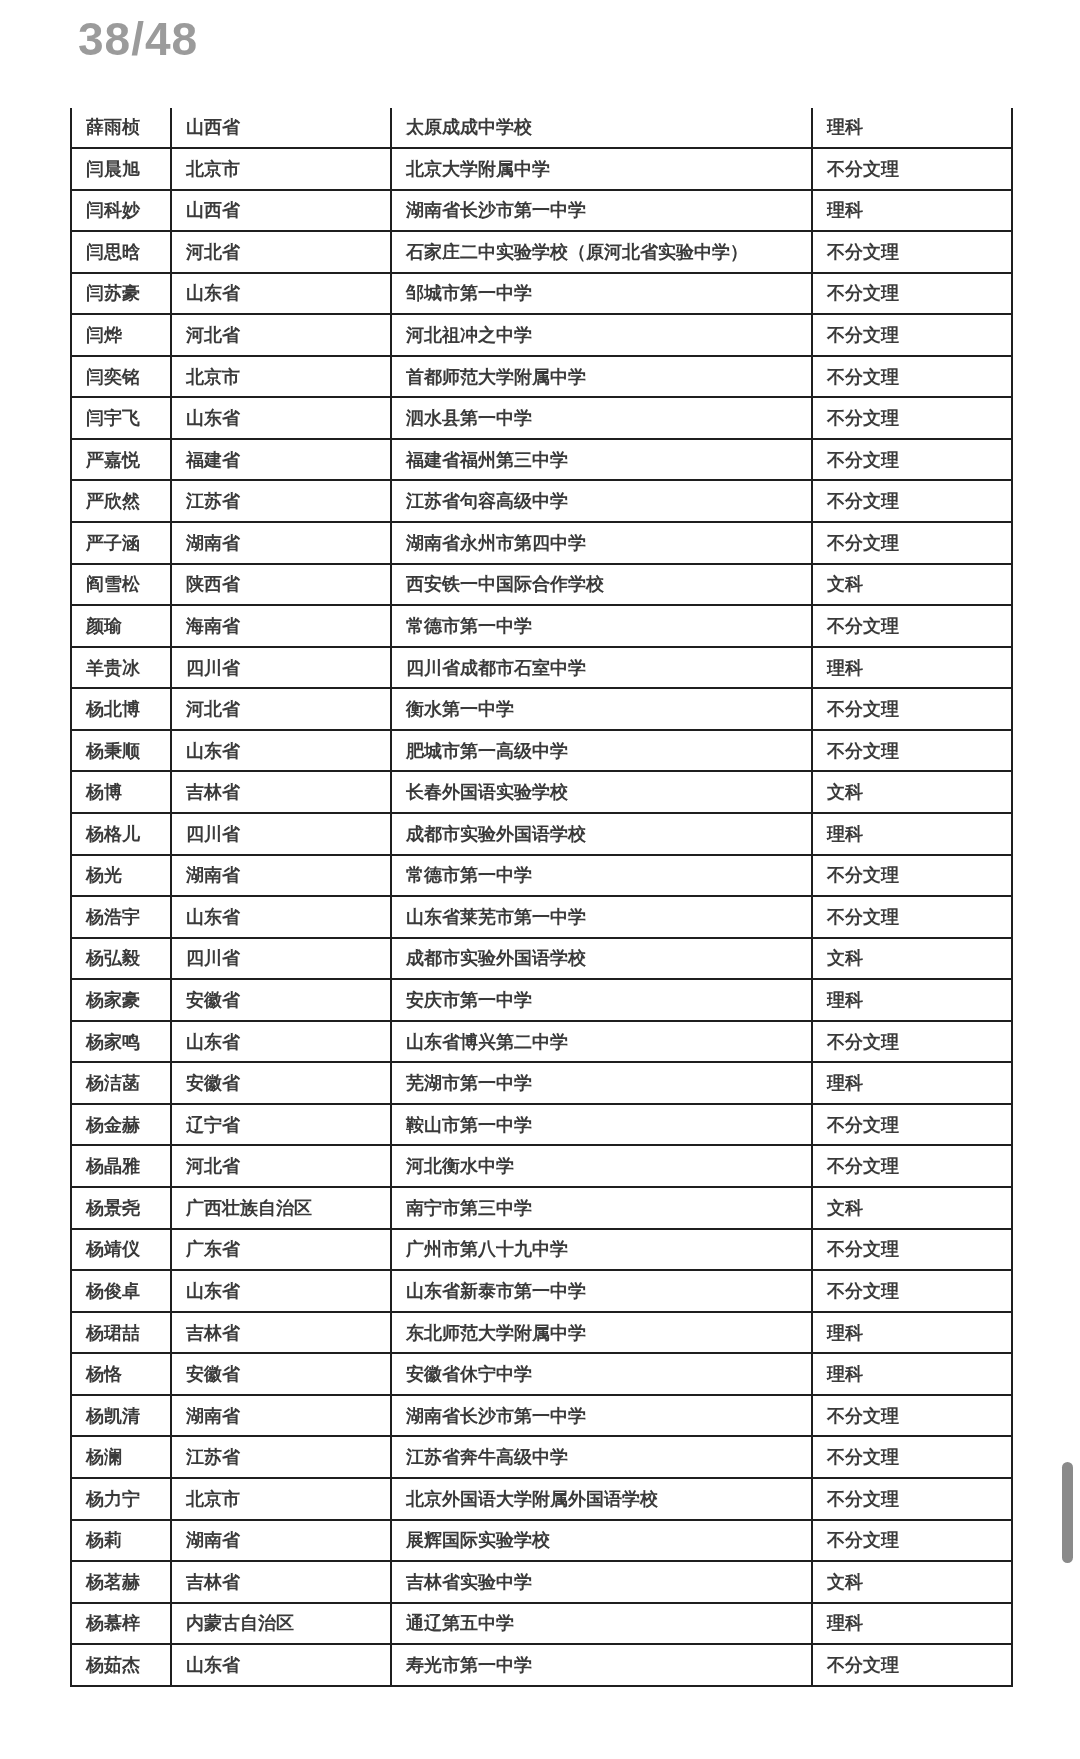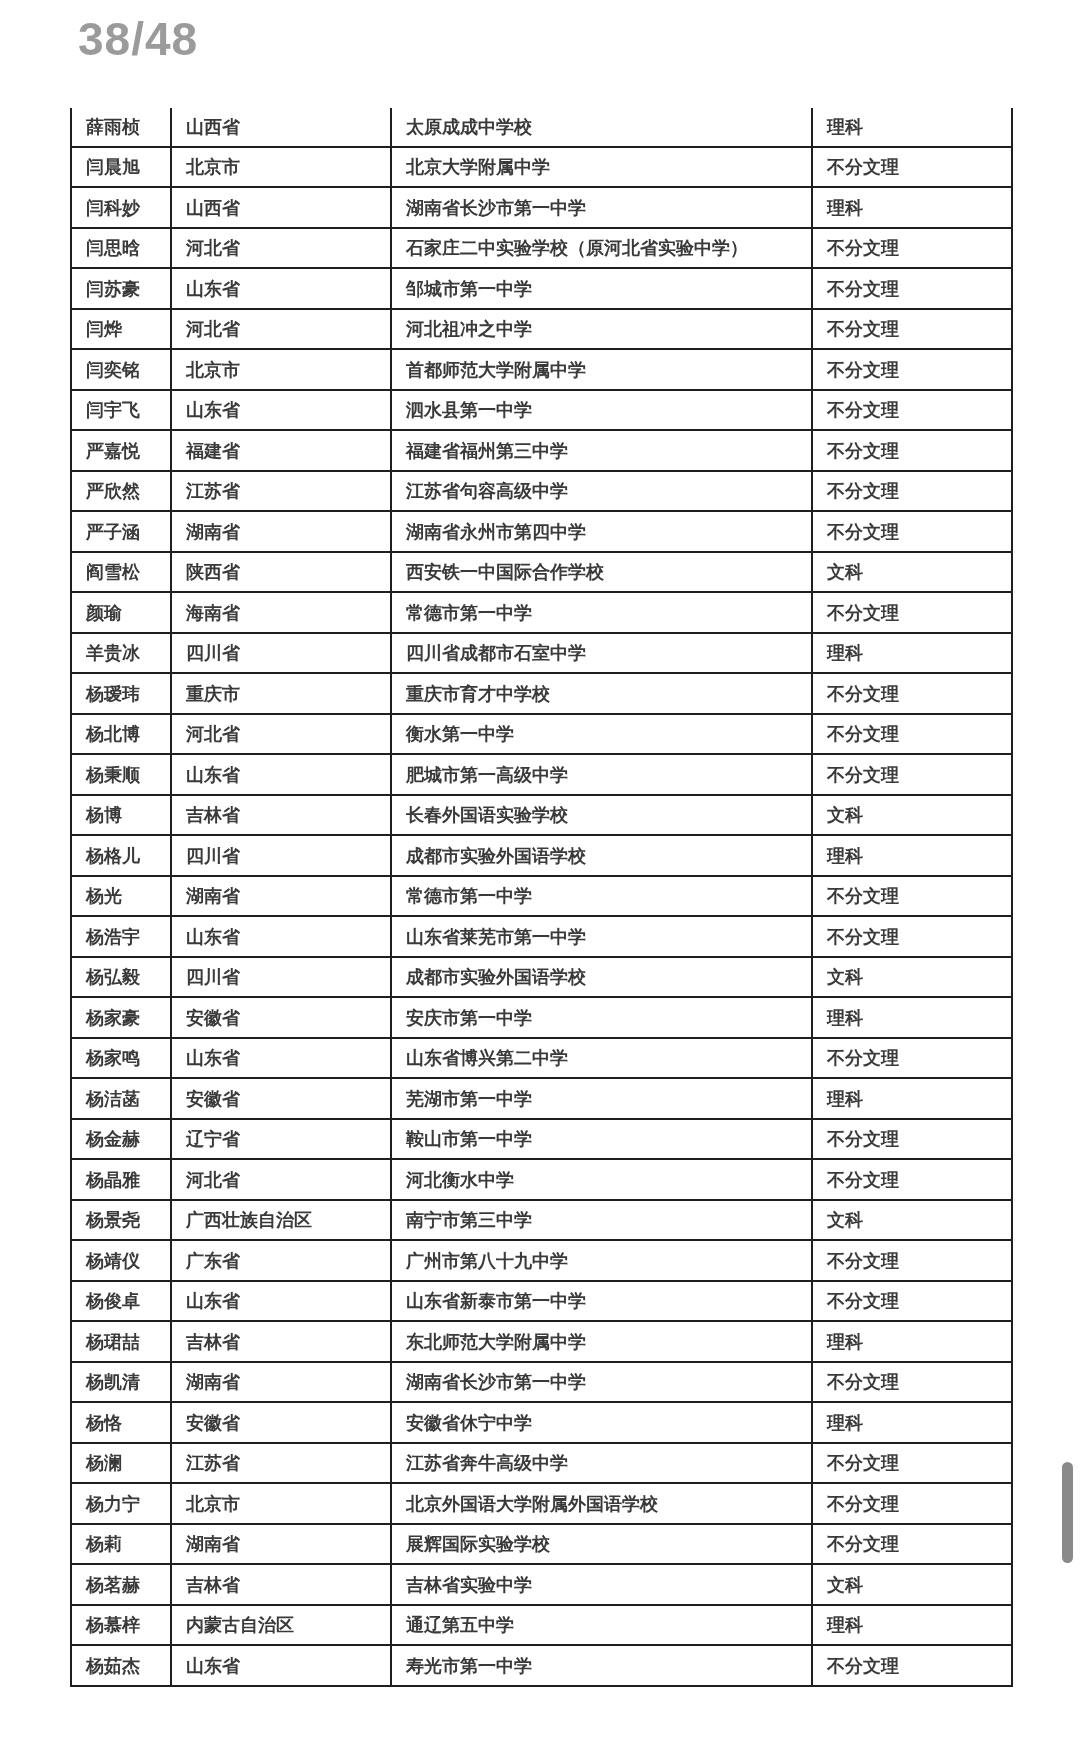--- a/index.html
+++ b/index.html
@@ -150,26 +150,20 @@
           <td>常德市第一中学</td>
           <td>不分文理</td>
         </tr>
         <tr>
           <td>羊贵冰</td>
           <td>四川省</td>
           <td>四川省成都市石室中学</td>
           <td>理科</td>
         </tr>
         <tr>
-          <td>杨瑷玮</td>
-          <td>重庆市</td>
-          <td>重庆市育才中学校</td>
-          <td>不分文理</td>
-        </tr>
-        <tr>
           <td>杨北博</td>
           <td>河北省</td>
           <td>衡水第一中学</td>
           <td>不分文理</td>
         </tr>
         <tr>
           <td>杨秉顺</td>
           <td>山东省</td>
           <td>肥城市第一高级中学</td>
           <td>不分文理</td>
@@ -252,32 +246,32 @@
           <td>山东省新泰市第一中学</td>
           <td>不分文理</td>
         </tr>
         <tr>
           <td>杨珺喆</td>
           <td>吉林省</td>
           <td>东北师范大学附属中学</td>
           <td>理科</td>
         </tr>
         <tr>
+          <td>杨恪</td>
+          <td>安徽省</td>
+          <td>安徽省休宁中学</td>
+          <td>理科</td>
+        </tr>
+        <tr>
           <td>杨凯清</td>
           <td>湖南省</td>
           <td>湖南省长沙市第一中学</td>
           <td>不分文理</td>
         </tr>
         <tr>
-          <td>杨恪</td>
-          <td>安徽省</td>
-          <td>安徽省休宁中学</td>
-          <td>理科</td>
-        </tr>
-        <tr>
           <td>杨澜</td>
           <td>江苏省</td>
           <td>江苏省奔牛高级中学</td>
           <td>不分文理</td>
         </tr>
         <tr>
           <td>杨力宁</td>
           <td>北京市</td>
           <td>北京外国语大学附属外国语学校</td>
           <td>不分文理</td>

